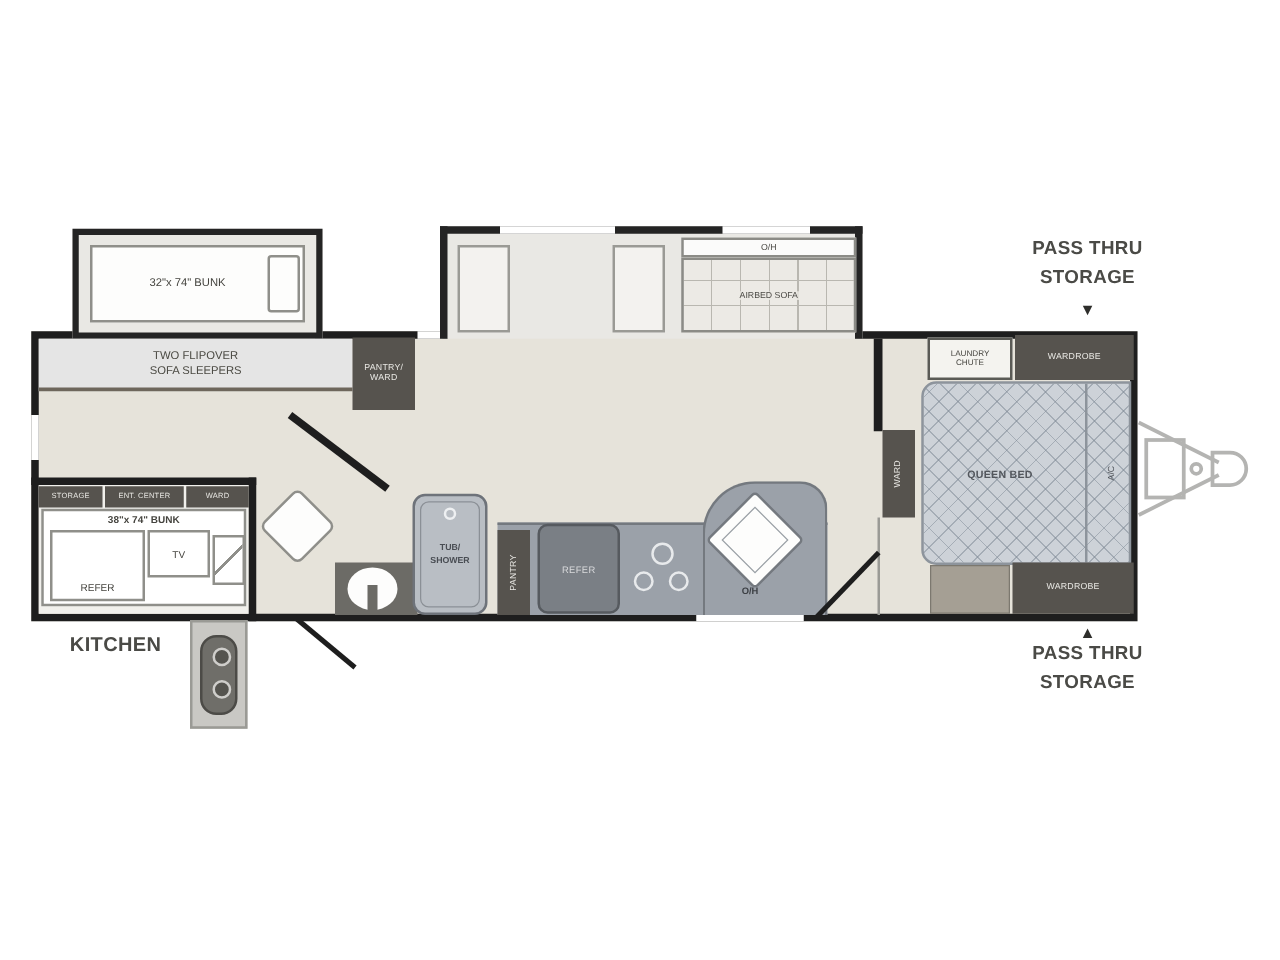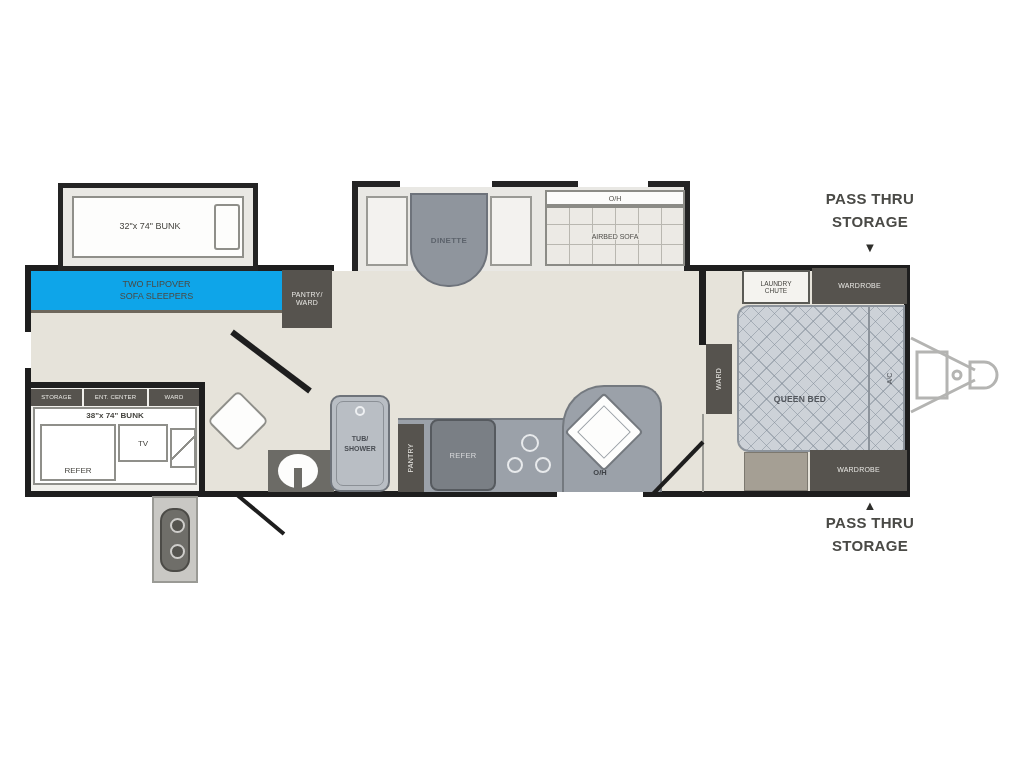--- a/index.html
+++ b/index.html
@@ -43,21 +43,21 @@
   .front-slide { left: 58px; top: 183px; width: 200px; height: 88px;
     background: #e9e8e4; border: 5px solid #242424; }
   .front-bed { left: 72px; top: 196px; width: 172px; height: 62px;
     background:#fdfdfc; border: 2px solid #8f8f8a; }
   .front-pillow { left: 214px; top: 204px; width: 26px; height: 46px;
     background:#fdfdfc; border: 2px solid #8f8f8a; border-radius: 3px; }
   .front-bed-lbl { left: 90px; top: 221px; width: 120px; font-size: 9px; }
 
   
   .futon { left: 31px; top: 271px; width: 251px; height: 42px;
-    background: #0ea5e9; border-bottom: 3px solid #6e675c;
+    background: #e5e5e5; border-bottom: 3px solid #6e675c;
     display:flex; flex-direction:column; align-items:center; justify-content:center;
     font-size: 9px; line-height: 1.25; color:#4b4a43; }
 
   .pantry-ward { left: 282px; top: 270px; width: 50px; height: 58px; }
 
   
   .top-slide { left: 352px; top: 181px; width: 338px; height: 90px;
     background: #e9e8e4; border: 6px solid #242424; border-bottom: none; }
   .bench { background: #f3f2ef; border: 2px solid #9a9a95; }
   .dinette-table { left: 410px; top: 193px; width: 78px; height: 94px;
@@ -80,21 +80,21 @@
   
   .laundry { left: 742px; top: 270px; width: 68px; height: 34px; }
   .wardrobe-top { left: 812px; top: 268px; width: 95px; height: 36px; }
   .queen-bed { left: 737px; top: 305px; width: 168px; height: 147px;
     background:
       repeating-linear-gradient(45deg, rgba(125,136,148,.5) 0 1px, transparent 1px 11px),
       repeating-linear-gradient(-45deg, rgba(125,136,148,.5) 0 1px, transparent 1px 11px),
       #cdd2d8;
     border: 2px solid #8d949c; border-radius: 12px 0 0 12px; }
   .bed-divider { left: 868px; top: 307px; width: 2px; height: 143px; background: #8d949c; }
-  .queen-lbl { left: 755px; top: 374px; width: 90px; font-size: 8.5px; color:#53575d; font-weight: bold; letter-spacing:.2px;margin-top:20px;}
+  .queen-lbl { left: 755px; top: 374px; width: 90px; font-size: 8.5px; color:#53575d; font-weight: bold; letter-spacing:.2px;}
   .ac-lbl { left: 878px; top: 352px; width: 24px; height: 52px; font-size: 7px; color:#4c5056; }
   .ward-box { left: 706px; top: 344px; width: 26px; height: 70px; }
   .bedroom-wall { left: 699px; top: 271px; width: 7px; height: 74px; background: #1e1e1e; }
   .bedroom-wall-thin { left: 702px; top: 414px; width: 2px; height: 78px; background: #9a9a95; }
   .bottom-cabinet { left: 744px; top: 452px; width: 64px; height: 39px;
     background: #a59f94; border: 1px solid #7c786f; }
   .wardrobe-bottom { left: 810px; top: 450px; width: 97px; height: 41px; }
 
   
   .pass-lbl { width: 160px; text-align:center; font-size: 15px; font-weight: bold;
@@ -190,23 +190,20 @@
   <div class="abs darkbox pantry-ward">
     <span>PANTRY/</span>
     <span>WARD</span>
   </div>
 
   <div class="abs top-slide"></div>
   <div class="abs window-gap" style="left:400px;top:181px;width:92px;height:6px;"></div>
   <div class="abs window-gap" style="left:578px;top:181px;width:70px;height:6px;"></div>
   <div class="abs bench" style="left:366px;top:196px;width:42px;height:70px;"></div>
   <div class="abs bench" style="left:490px;top:196px;width:42px;height:70px;"></div>
-  <div class="abs dinette-table">
-    <span>DINETTE</span>
-  </div>
   <div class="abs sofa-oh">
     <span>O/H</span>
   </div>
   <div class="abs sofa-body">
     <span class="sofa-lbl">AIRBED SOFA</span>
   </div>
 
   <div class="abs litebox laundry">
     <span>LAUNDRY</span>
     <span>CHUTE</span>
@@ -257,20 +254,21 @@
   <div class="abs lbl rear-bunk-lbl">38"x 74" BUNK</div>
   <div class="abs outline-box refer-left">
     <span>REFER</span>
   </div>
   <div class="abs outline-box tv-box">
     <span>TV</span>
   </div>
   <div class="abs outline-box corner-cab"></div>
 
   <div class="abs lbl odk-lbl">
+    <div>KITCHEN</div>
   </div>
   <div class="abs odk-unit"></div>
   <div class="abs odk-grill">
     <div class="knob" style="top:8px;"></div>
     <div class="knob" style="top:34px;"></div>
   </div>
 
   <div class="abs bath-sink"></div>
   <div class="abs toilet-base"></div>
   <div class="abs toilet-bowl"></div>

